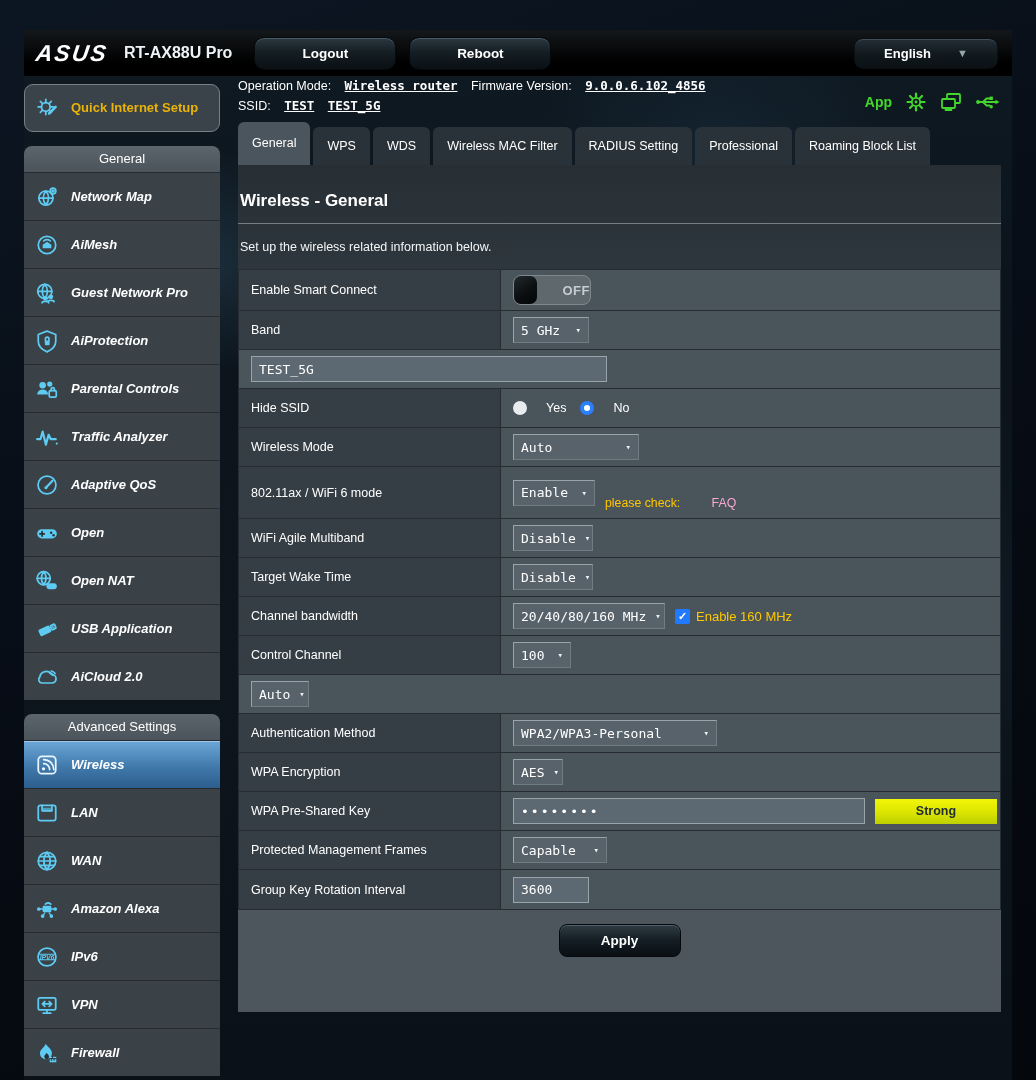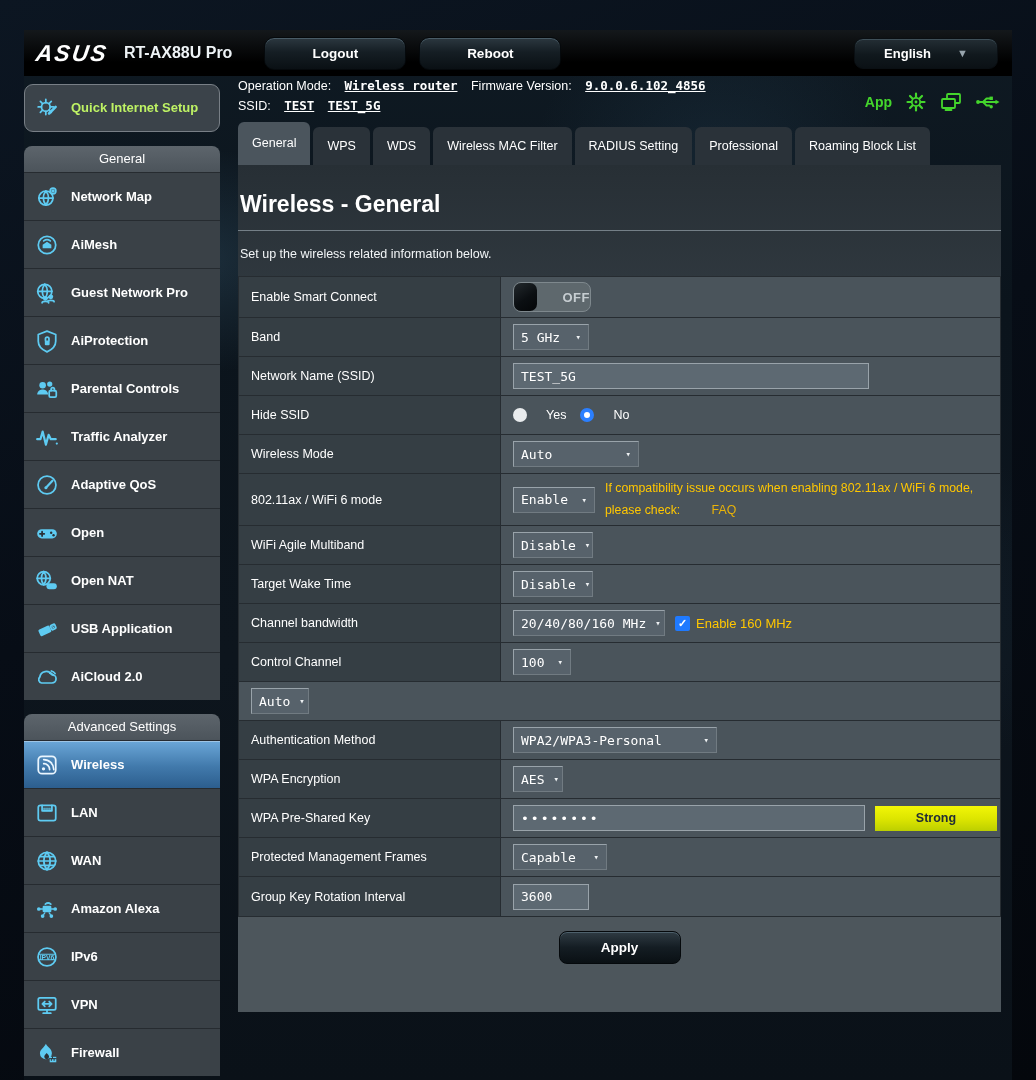--- a/index.html
+++ b/index.html
@@ -14,45 +14,45 @@
       radial-gradient(260px 200px at 70% 12%, rgba(45,80,105,.22), transparent 70%),
       radial-gradient(300px 240px at 88% 55%, rgba(40,70,95,.16), transparent 70%);
     pointer-events:none; }
   .app > * { position:relative; }
 
   
   .hdr { height:46px; background:linear-gradient(180deg,#14181b 0%,#000 70%);
     display:flex; align-items:center; padding:0 14px 0 12px; }
   .logo { font-style:italic; font-weight:bold; font-size:23px; letter-spacing:2px;
     color:#fff; transform:skewX(-8deg); margin-right:16px; }
-  .model { color:#eef3f6; font-size:16px; font-weight:bold; margin-right:32px; }
+  .model { color:#eef3f6; font-size:16px; font-weight:bold; margin-right:22px; }
   .hbtn { width:142px; height:33px; border-radius:10px; border:1px solid #05090c;
     background:linear-gradient(180deg,#2c3840 0%,#151e24 45%,#0a1014 100%);
     box-shadow:inset 0 1px 0 rgba(160,200,220,.25); color:#fff; font-weight:bold;
     font-size:13.5px; font-family:"Liberation Sans",sans-serif; margin-right:13px; cursor:pointer; }
   .lang { margin-left:auto; width:144px; height:31px; border-radius:9px; border:1px solid #0a0f13;
     background:linear-gradient(180deg,#242e35 0%,#10181d 55%,#0b1115 100%);
     box-shadow:inset 0 1px 0 rgba(160,200,220,.22); color:#fff; font-weight:bold; font-size:13px;
     display:flex; align-items:center; justify-content:center; gap:26px; cursor:pointer; }
   .lang .tri { color:#97a4ac; font-size:11px; }
 
   
   .cols { display:flex; align-items:flex-start; }
   .sidebar { width:196px; flex:0 0 196px; padding-top:8px; }
   .rightcol { flex:1; margin-left:18px; padding-right:22px; }
 
   
   .qis { height:48px; margin:0 0 14px 0; background:#3b434a; border:1px solid #787f86;
     border-radius:9px; display:flex; align-items:center; padding:0 8px; gap:8px; cursor:pointer; }
-  .qis .txt { color:#bef264; font-weight:bold; font-size:13px; line-height:1.25; }
+  .qis .txt { color:#eab308; font-weight:bold; font-size:13px; line-height:1.25; }
   .sgroup { margin-bottom:14px; }
   .shead { height:26px; background:linear-gradient(180deg,#5d656c,#4c545b);
     border-radius:8px 8px 0 0; color:#fff; font-size:13px; text-align:center; line-height:26px; }
   .sitem { height:48px; background:#3a4147; border-top:1px solid #262b30;
-    display:flex; align-items:center; padding:0 6px 0 8px; gap:9px; cursor:pointer; }
+    display:flex; align-items:center; padding:0 6px 0 8px; gap:9px; cursor:pointer;font-style:italic; }
   .sitem .slabel { color:#fff; font-weight:bold; font-size:13px; }
   .sitem.active { background:linear-gradient(180deg,#6ba7d8 0%,#4179ab 55%,#2c5e8e 100%);
     box-shadow:inset 0 1px 0 rgba(255,255,255,.35); }
   .sicon { width:30px; height:30px; flex:0 0 30px; display:flex; align-items:center; justify-content:center; }
   .sicon svg { stroke:#5ecbf2; fill:none; stroke-width:1.6; stroke-linecap:round; stroke-linejoin:round; }
   .sitem.active .sicon svg { stroke:#eaf6ff; }
 
   
   .infobar { display:flex; padding-top:0; min-height:44px; }
   .fwline { color:#fff; font-size:12.5px; line-height:20px; }
@@ -66,21 +66,21 @@
 
   
   .tabs { display:flex; align-items:flex-end; height:43px; margin-top:2px; }
   .tab { background:#2a3239; color:#fff; font-size:12.5px; padding:0 14px; height:38px;
     line-height:38px; border-radius:6px 6px 0 0; margin-right:3px; cursor:pointer; white-space:nowrap; }
   .tab.active { background:#4b555d; height:43px; line-height:43px; }
 
   
   .panel { background:linear-gradient(180deg,#272f35 0%,#343d44 22%,#434d54 48%,#4d565c 75%);
     min-height:847px; padding:26px 0 30px 0; }
-  .ptitle { color:#fff; font-size:23px; font-weight:bold; margin:0 0 12px 2px; }
+  .ptitle { color:#fff; font-size:17px; font-weight:bold; margin:0 0 12px 2px; }
   .prule { height:1px; background:#747f87; margin-bottom:16px; }
   .pdesc { color:#f2f5f7; font-size:12.5px; margin:0 0 15px 2px; }
 
   .ftable { border:1px solid #262c31; }
   .frow { display:flex; border-bottom:1px solid #262c31; min-height:39px; }
   .frow:last-child { border-bottom:none; }
   .flabel { width:262px; flex:0 0 262px; background:#353e44; color:#fff; font-size:12.5px;
     display:flex; align-items:center; padding:0 10px 0 12px; border-right:1px solid #262c31; }
   .fval { flex:1; background:#4a545b; display:flex; align-items:center; padding:0 3px 0 12px; gap:10px; }
   .row-tall { min-height:52px; }
@@ -100,21 +100,21 @@
     background:linear-gradient(145deg,#23292d 0%,#0b0f12 55%,#040608 100%); }
   .toglabel { flex:1; text-align:center; color:#c6cdd1; font-weight:bold; font-size:13px; letter-spacing:.5px; }
 
   .radio-wrap { display:flex; align-items:center; gap:14px; }
   .radio-opt { display:flex; align-items:center; gap:19px; cursor:pointer; }
   .radio { width:14px; height:14px; border-radius:50%; background:#e9ecee; }
   .radio.sel-on { width:14px; height:14px; background:#fff; border:4px solid #2b7fff; }
   .radio-opt span { color:#fff; font-size:12.5px; }
 
   .hint { color:#ffc700; font-size:12.3px; line-height:1.75; }
-  .hint a { color:#eab308; cursor:pointer;padding-left:28px; }
+  .hint a { color:#f9a8d4; cursor:pointer;padding-left:28px; }
   .cbx-wrap { display:flex; align-items:center; gap:6px; cursor:pointer; }
   .cbx { width:15px; height:15px; background:#1f7aff; border-radius:2px; color:#fff;
     font-size:11px; font-weight:bold; text-align:center; line-height:15px; }
   .cbx-lbl { color:#ffc700; font-size:13px; }
 
   .badge-strong { margin-left:auto; width:122px; height:25px; text-align:center; line-height:25px;
     background:linear-gradient(180deg,#f2f607 0%,#dbe400 55%,#bccf00 100%);
     color:#222d35; font-weight:bold; font-size:12.5px; }
 
   .applybtn { display:block; margin:14px auto 0; width:122px; height:33px; border-radius:8px;
@@ -430,21 +430,20 @@
             <div class="flabel">Band</div>
             <div class="fval">
               <div class="sel" style="width:76px">
                 <span>5 GHz</span>
                   <span class="chev">▾</span>
               </div>
             </div>
           </div>
 
           <div class="frow">
-            <div class="flabel">Network Name (SSID)</div>
             <div class="fval">
               <input class="inp" style="width: 356px;" value="TEST_5G">
             </div>
           </div>
 
           <div class="frow">
             <div class="flabel">Hide SSID</div>
             <div class="fval">
               <div class="radio-wrap">
                 <span class="radio-opt">
@@ -470,21 +469,21 @@
           </div>
 
           <div class="frow row-tall">
             <div class="flabel">802.11ax / WiFi 6 mode</div>
             <div class="fval">
               <div class="sel" style="width:82px">
                 <span>Enable</span>
                   <span class="chev">▾</span>
               </div>
               <div class="hint">
-                <span>If compatibility issue occurs when enabling 802.11ax / WiFi 6 mode,</span><br>
+                <br>
                 <span>please check: </span><a>FAQ</a>
               </div>
             </div>
           </div>
 
           <div class="frow">
             <div class="flabel">WiFi Agile Multiband</div>
             <div class="fval">
               <div class="sel" style="width:80px">
                 <span>Disable</span>

